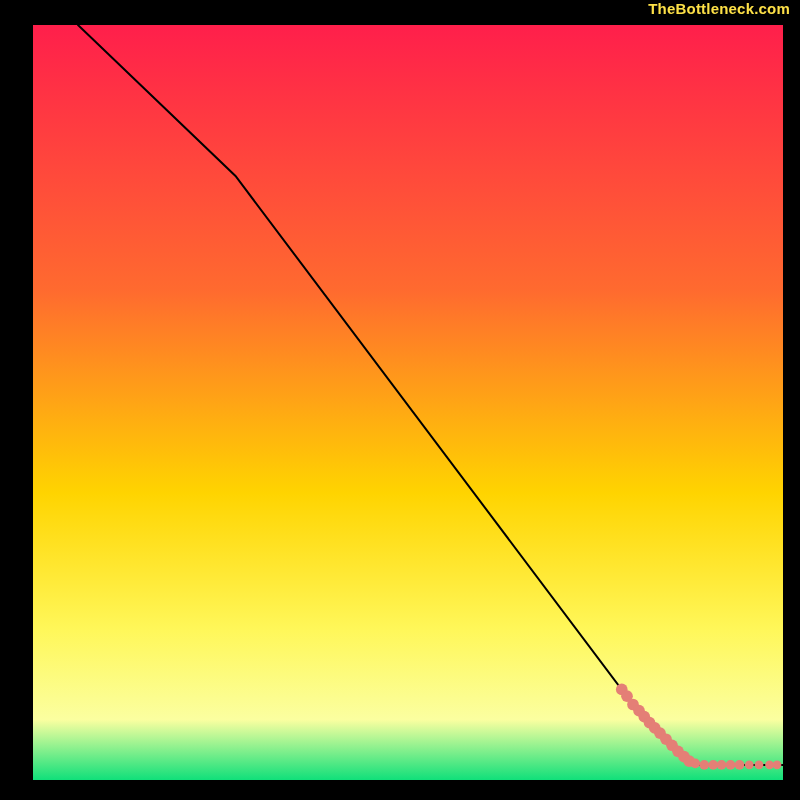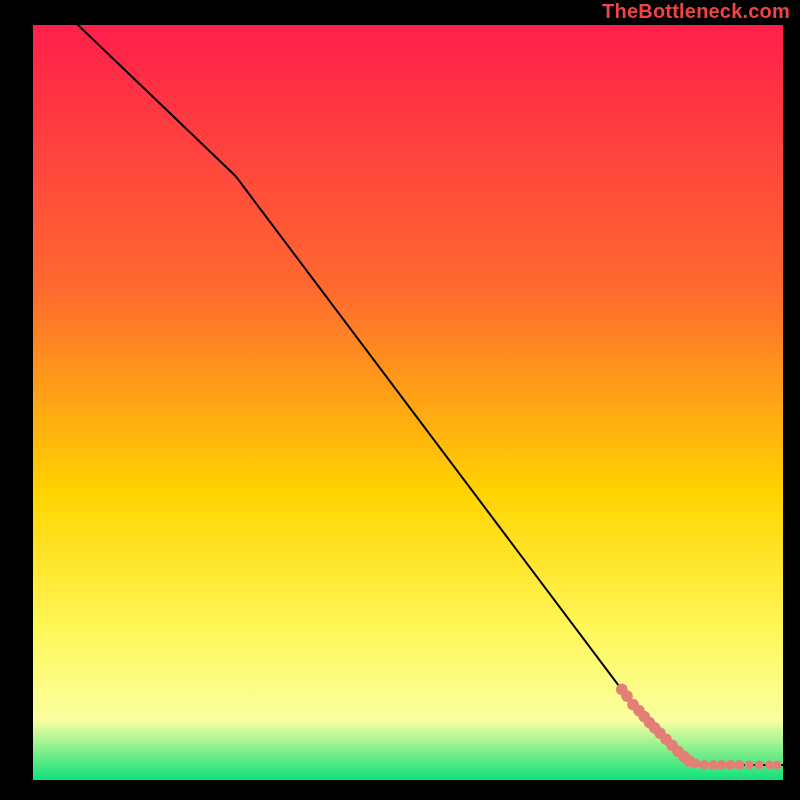--- a/index.html
+++ b/index.html
@@ -14,22 +14,22 @@
   .frame {
     position: relative;
     width: 800px;
     height: 800px;
     background: #000;
   }
   .watermark {
     position: absolute;
     top: 0;
     right: 10px;
-    color: #ef4444;
-    font-size: 20px;
+    color: #fde047;
+    font-size: 15px;
     font-weight: bold;
     letter-spacing: 0.2px;
     z-index: 50;
   }
   .plot {
     position: absolute;
     left: 33px;
     top: 25px;
     width: 750px;
     height: 755px;

